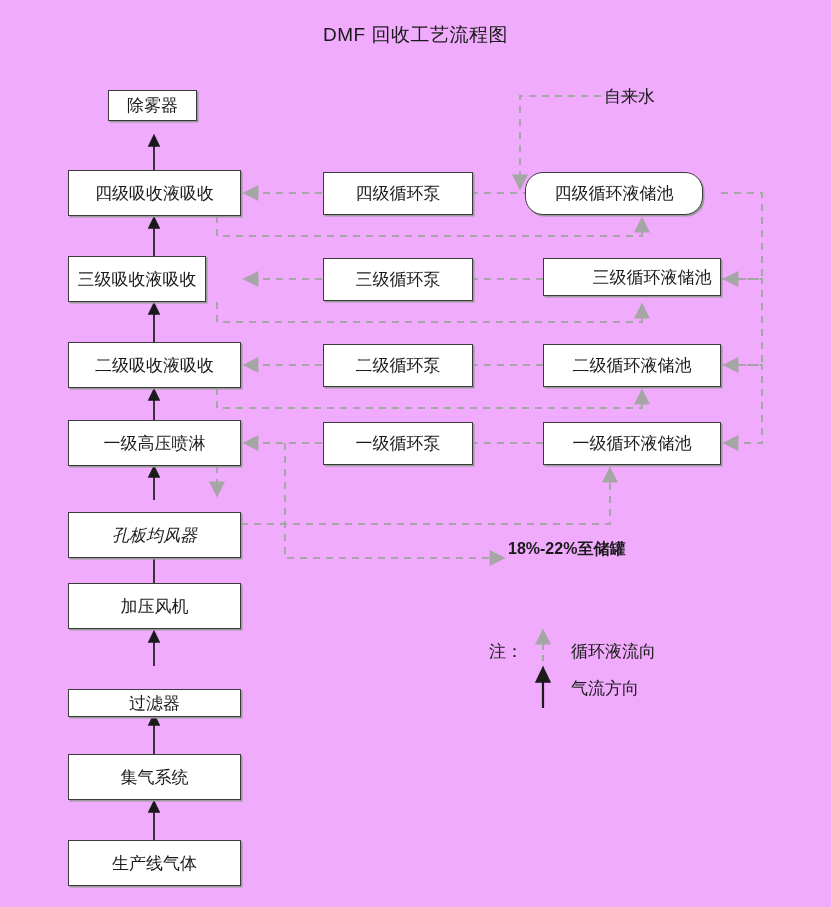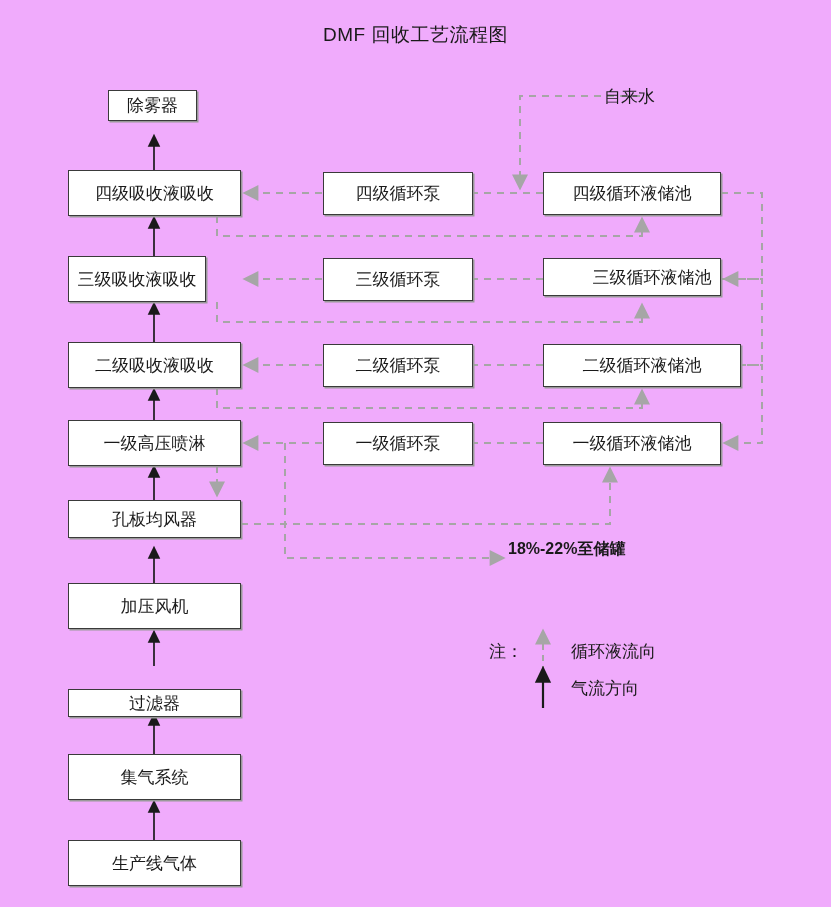--- a/index.html
+++ b/index.html
@@ -122,34 +122,34 @@
       <path d="M543,672 L543,637" stroke="#a6a6a6" stroke-width="2" stroke-dasharray="6,5" marker-end="url(#arrowGray)"></path>
       <path d="M543,708 L543,674" stroke="#1a1a1a" stroke-width="2.2" marker-end="url(#arrowDark)"></path>
     </g>
   </svg>
 
   <div class="node" style="left:108px;top:90px;width:89px;height:31px;">除雾器</div>
   <div class="node" style="left:68px;top:170px;width:173px;height:46px;">四级吸收液吸收</div>
   <div class="node" style="left:68px;top:256px;width:138px;height:46px;">三级吸收液吸收</div>
   <div class="node" style="left:68px;top:342px;width:173px;height:46px;">二级吸收液吸收</div>
   <div class="node" style="left:68px;top:420px;width:173px;height:46px;">一级高压喷淋</div>
-  <div class="node" style="left:68px;top:500px;width:173px;height:38px;">孔板均风器</div>
+  <div class="node" style="left:68px;top:512px;width:173px;height:46px;font-style:italic;">孔板均风器</div>
   <div class="node" style="left:68px;top:583px;width:173px;height:46px;">加压风机</div>
   <div class="node" style="left:68px;top:689px;width:173px;height:28px;">过滤器</div>
   <div class="node" style="left:68px;top:754px;width:173px;height:46px;">集气系统</div>
   <div class="node" style="left:68px;top:840px;width:173px;height:46px;">生产线气体</div>
 
   <div class="node" style="left:323px;top:172px;width:150px;height:43px;">四级循环泵</div>
   <div class="node" style="left:323px;top:258px;width:150px;height:43px;">三级循环泵</div>
   <div class="node" style="left:323px;top:344px;width:150px;height:43px;">二级循环泵</div>
   <div class="node" style="left:323px;top:422px;width:150px;height:43px;">一级循环泵</div>
 
-  <div class="node" style="left:543px;top:172px;width:178px;height:43px;">四级循环液储池</div>
+  <div class="node" style="left:525px;top:172px;width:178px;height:43px;border-radius:18px;">四级循环液储池</div>
   <div class="node" style="left:543px;top:258px;width:178px;height:38px;padding-left:40px;">三级循环液储池</div>
-  <div class="node" style="left:543px;top:344px;width:198px;height:43px;">二级循环液储池</div>
+  <div class="node" style="left:543px;top:344px;width:178px;height:43px;">二级循环液储池</div>
   <div class="node" style="left:543px;top:422px;width:178px;height:43px;">一级循环液储池</div>
 
   <div class="freetext" style="left:604px;top:96px;transform:translateY(-50%);">自来水</div>
   <div class="freetext bold" style="left:508px;top:549px;transform:translateY(-50%);">18%-22%至储罐</div>
 
   <div class="legend-label" style="left:489px;top:640px;">注：</div>
   <div class="legend-label" style="left:571px;top:640px;">循环液流向</div>
   <div class="legend-label" style="left:571px;top:677px;">气流方向</div>
 
 </div>

